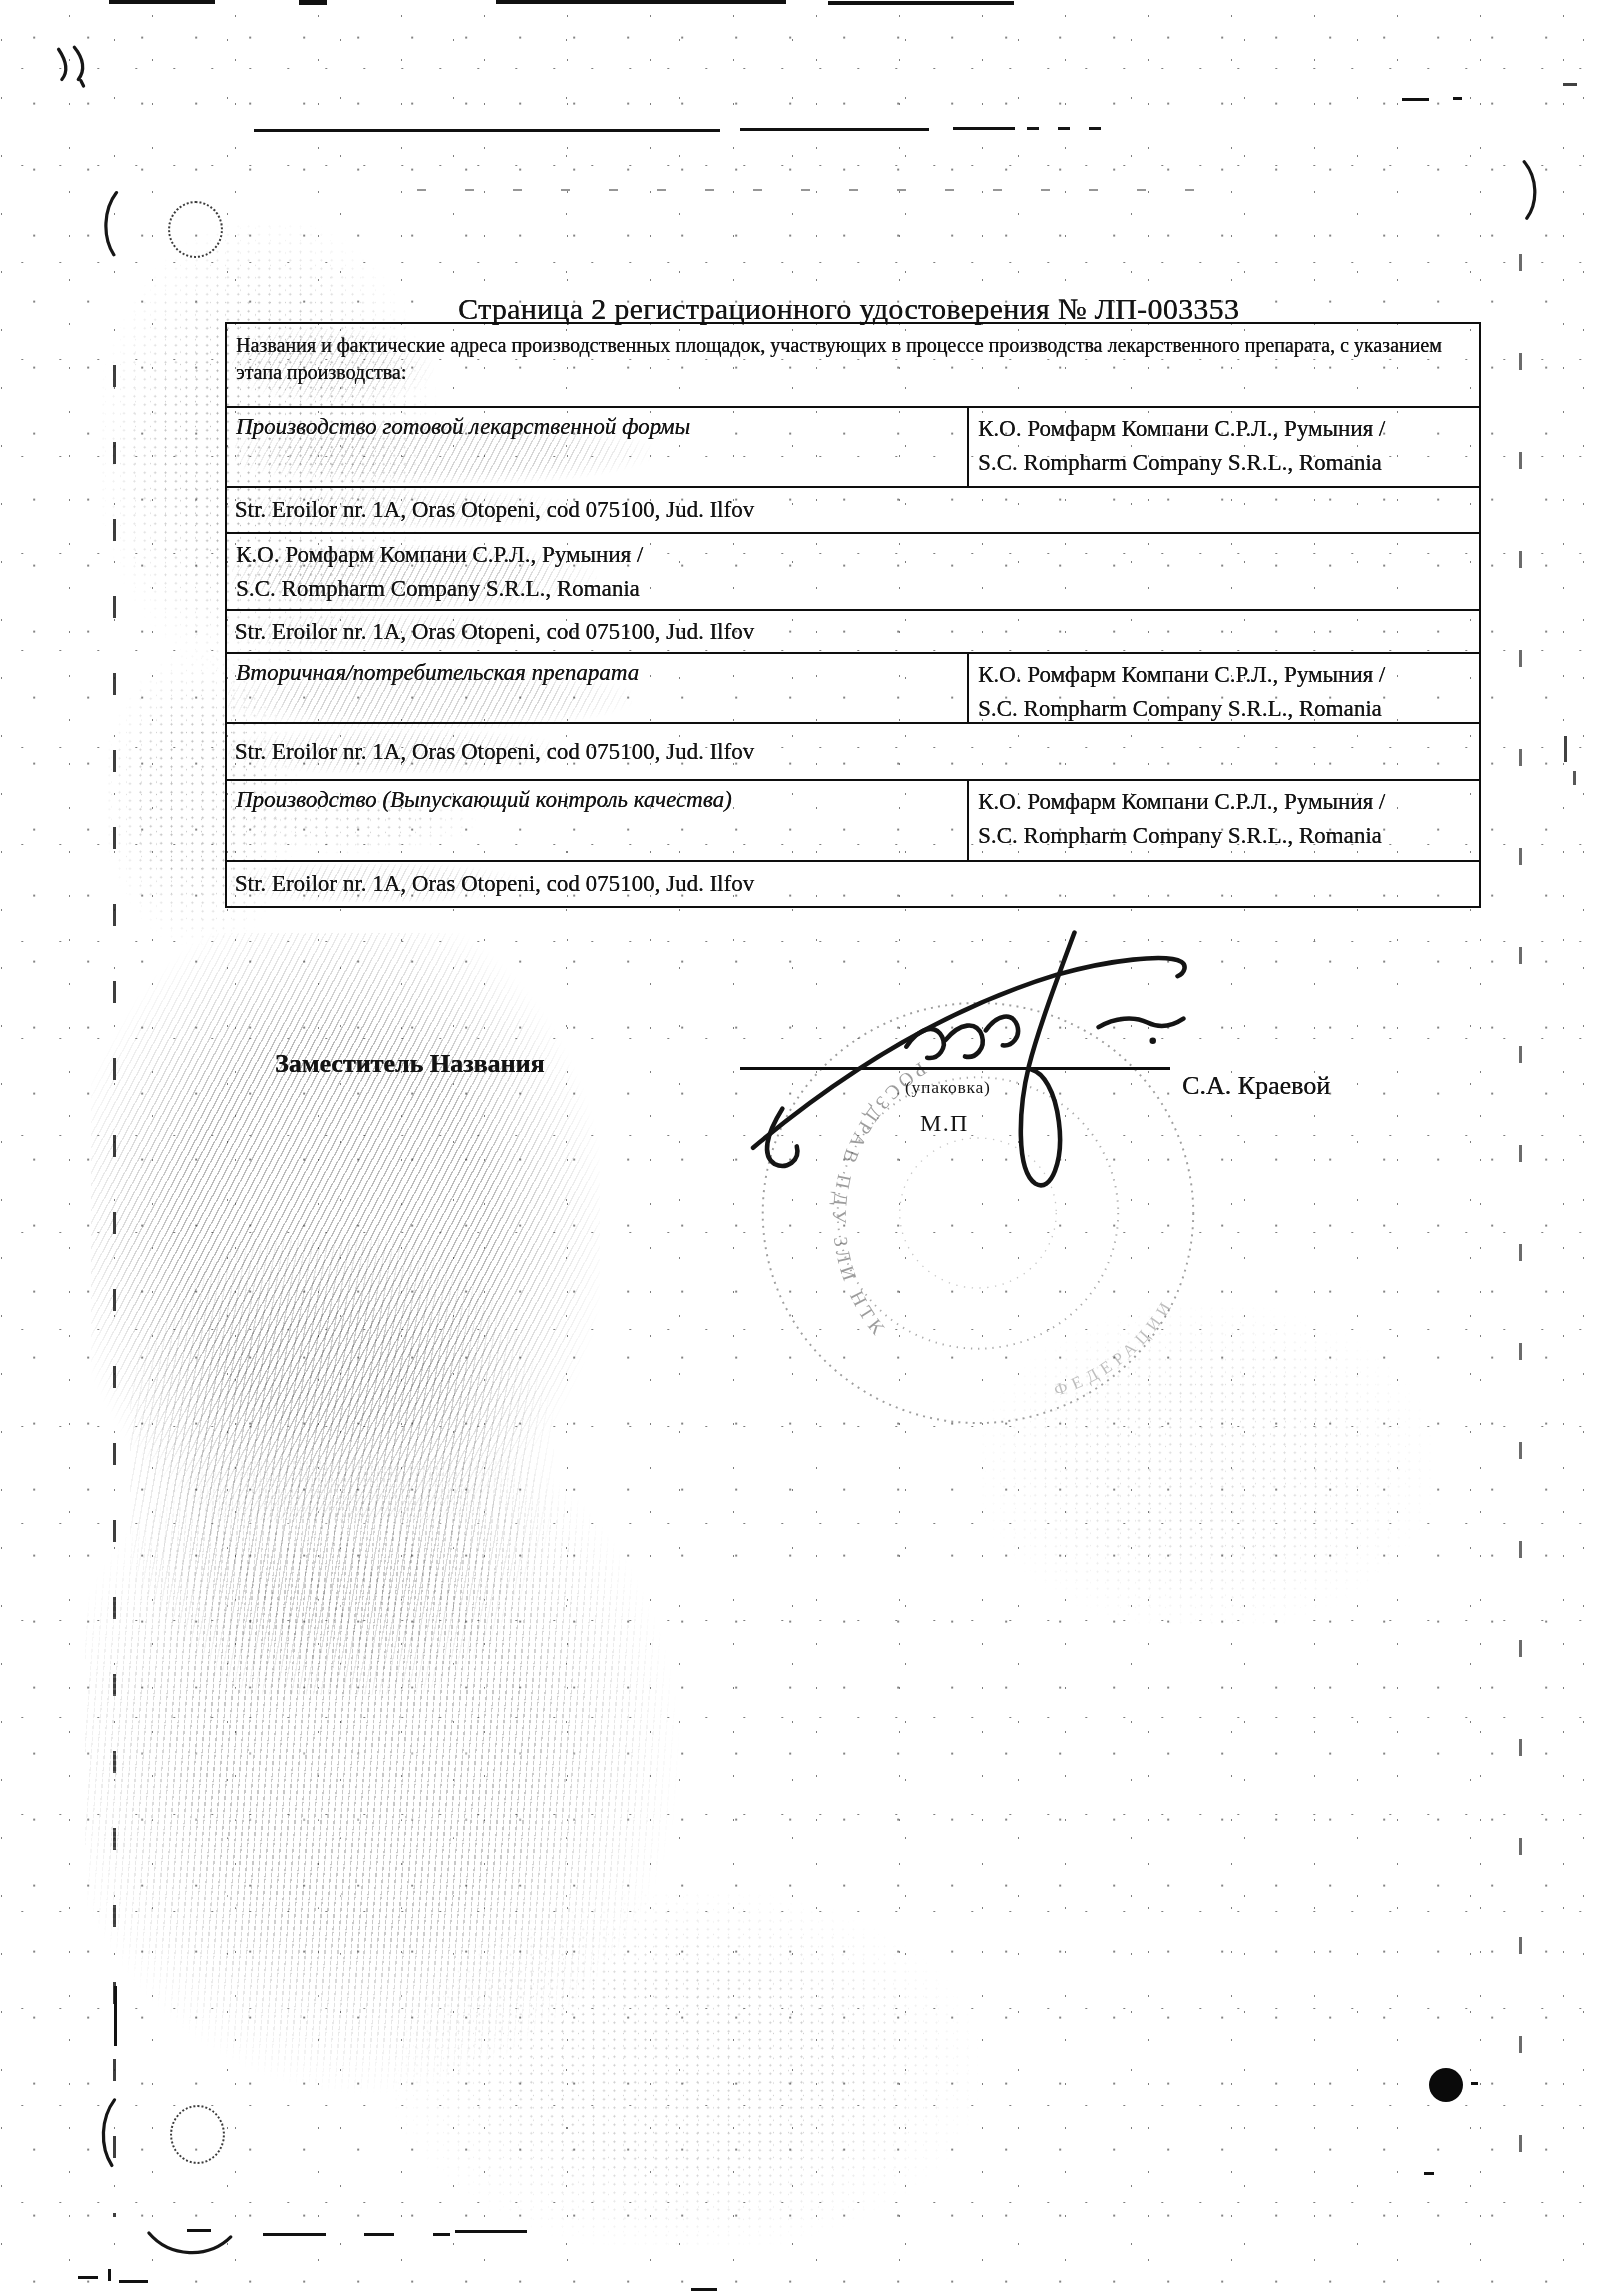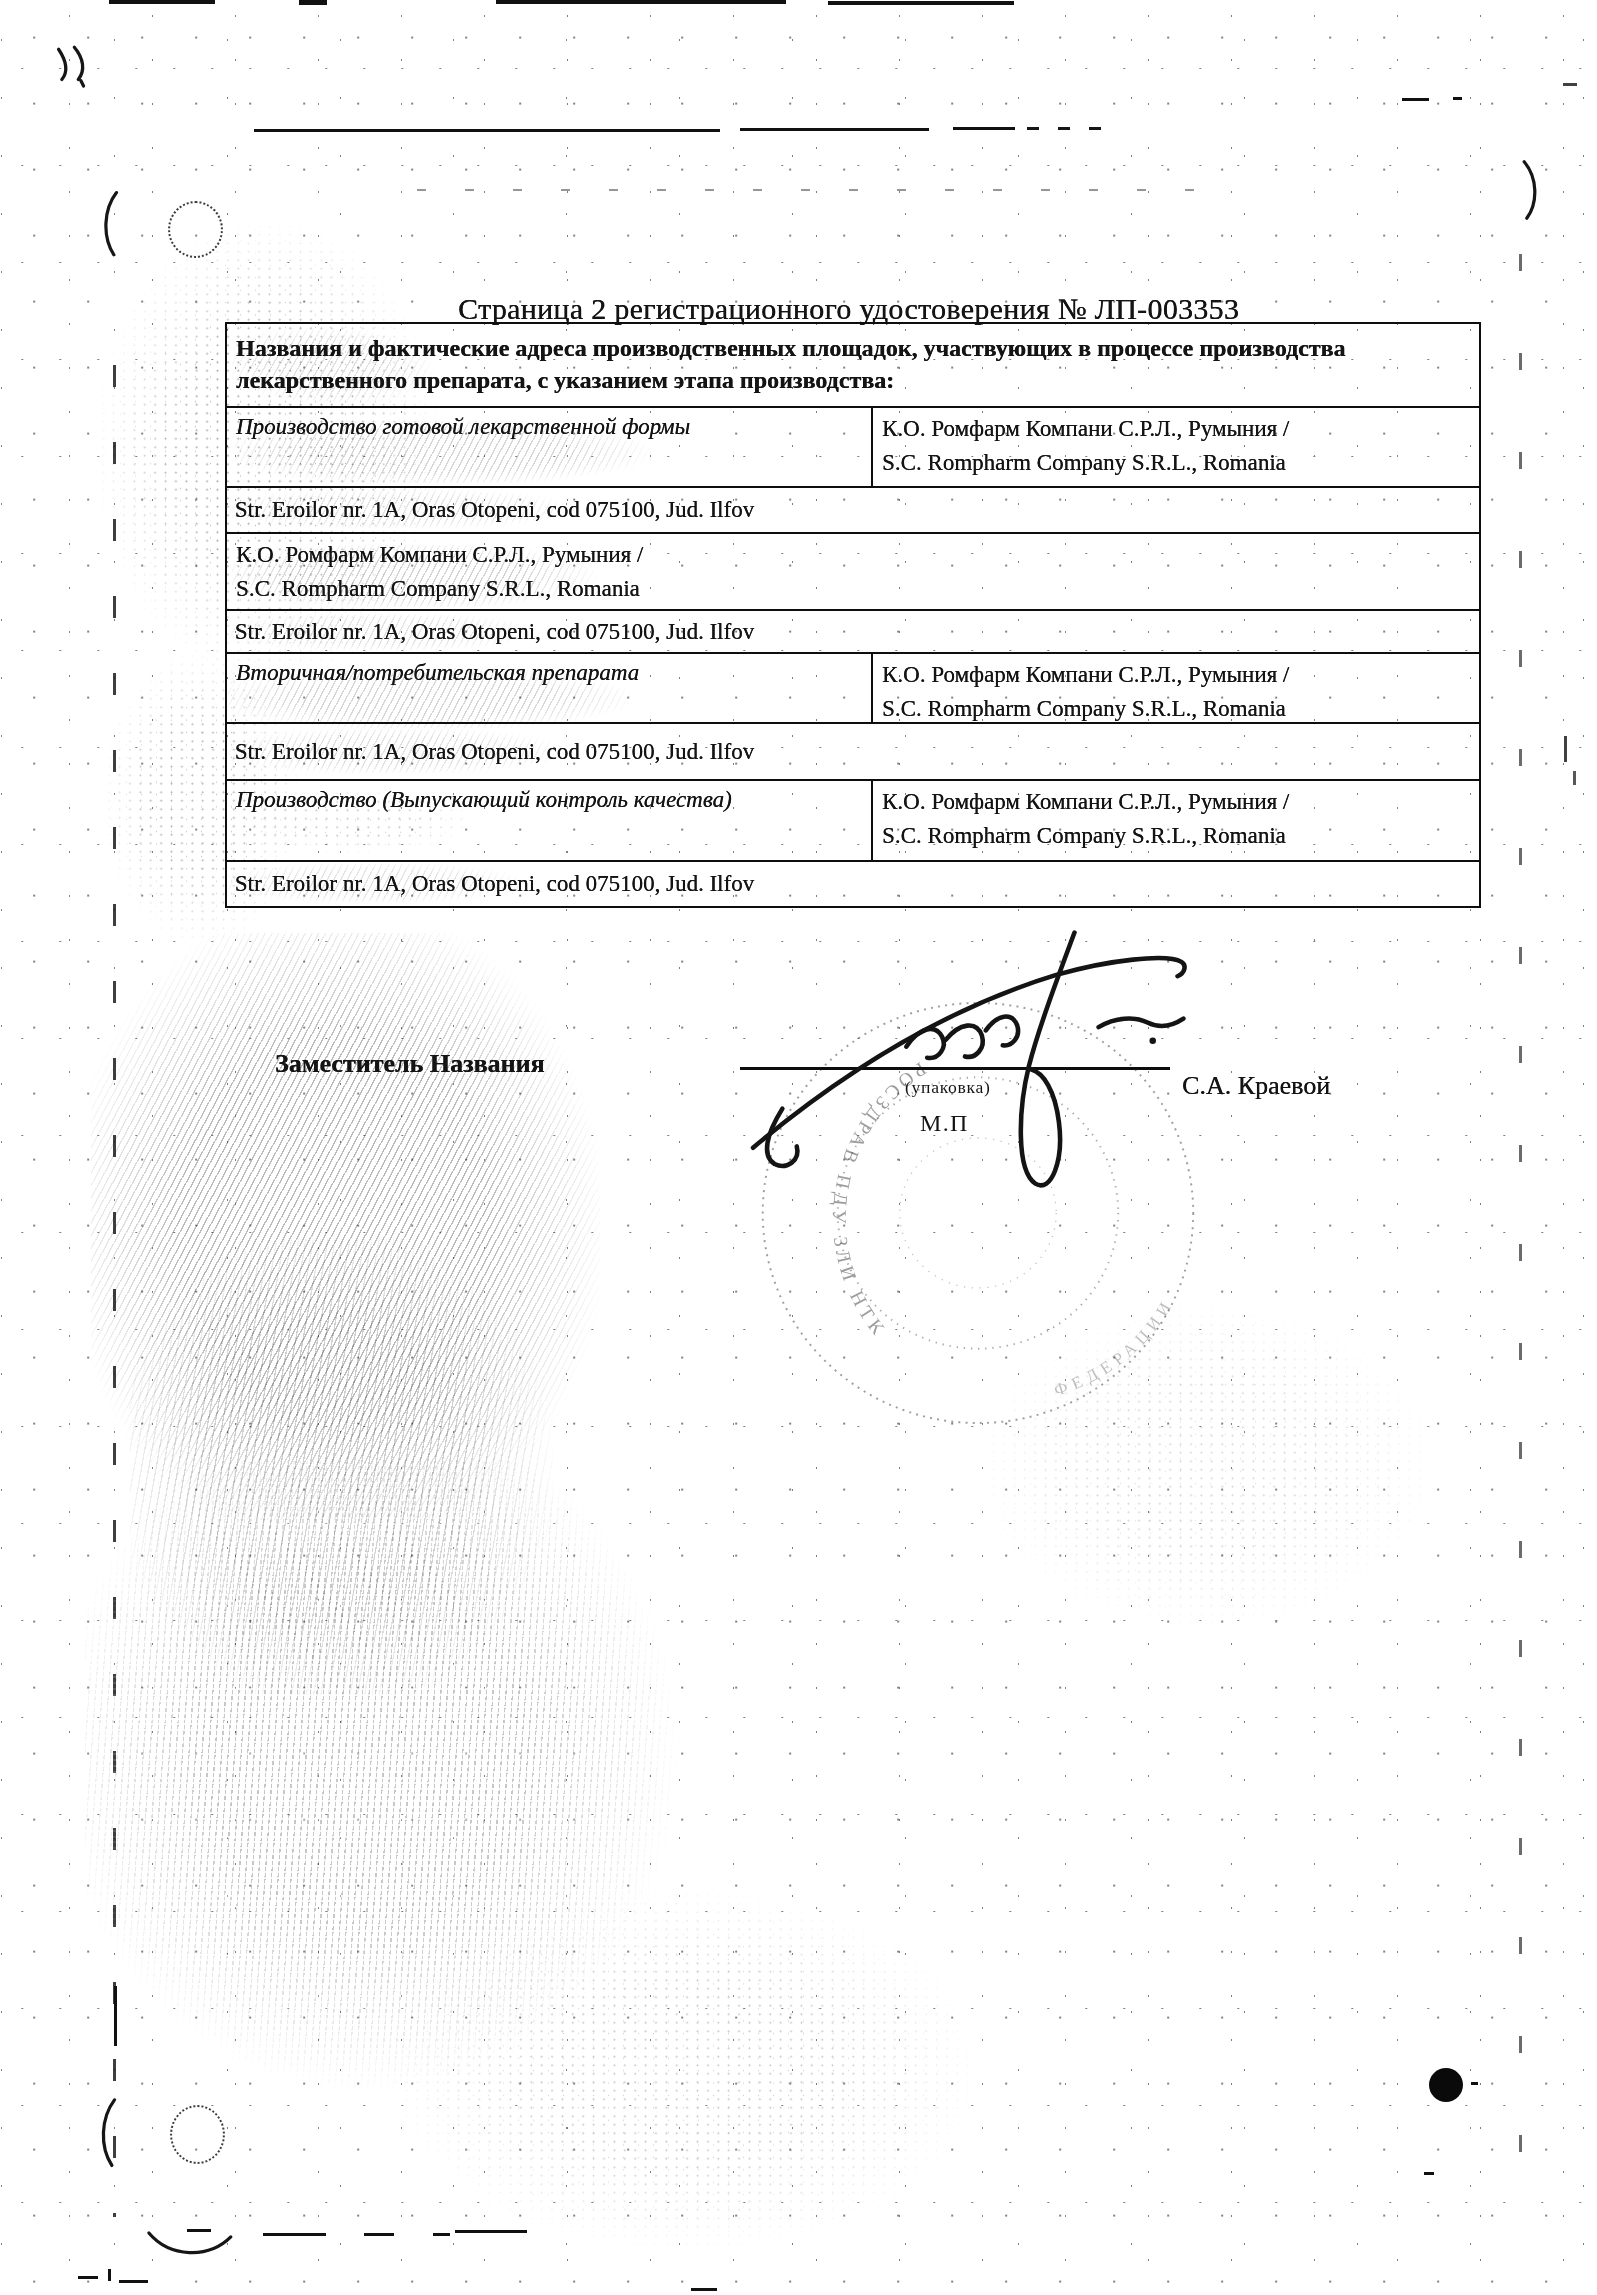--- a/index.html
+++ b/index.html
@@ -61,25 +61,25 @@
   .reg-table{
     position:absolute;left:225px;top:322px;width:1256px;
     border:2.6px solid #0e0e0e;
     box-sizing:border-box;
     font-size:23px;
   }
   .t-row{position:relative;box-sizing:border-box;border-top:2.6px solid #0e0e0e;display:flex;}
   .t-row:first-child{border-top:none;}
   .t-head{
     padding:7.8px 19.6px 0 9px;
-    font-weight:bold;font-size:24px;line-height:1.35;
+    font-weight:normal;font-size:20px;line-height:1.35;
     text-shadow:0.3px 0 0 currentColor;
   }
   .cell-stage{
-    width:646px;box-sizing:border-box;flex:none;
+    width:742px;box-sizing:border-box;flex:none;
     border-right:2px solid #0e0e0e;
     font-style:italic;padding:5.2px 6.5px 0 9px;line-height:1.25;
     text-shadow:0.2px 0 0 currentColor;
   }
   .cell-co{
     flex:1;padding:3.9px 3.9px 0 9px;line-height:1.5;
     text-shadow:0.2px 0 0 currentColor;
   }
   .cell-addr{
     width:100%;box-sizing:border-box;display:flex;align-items:center;

